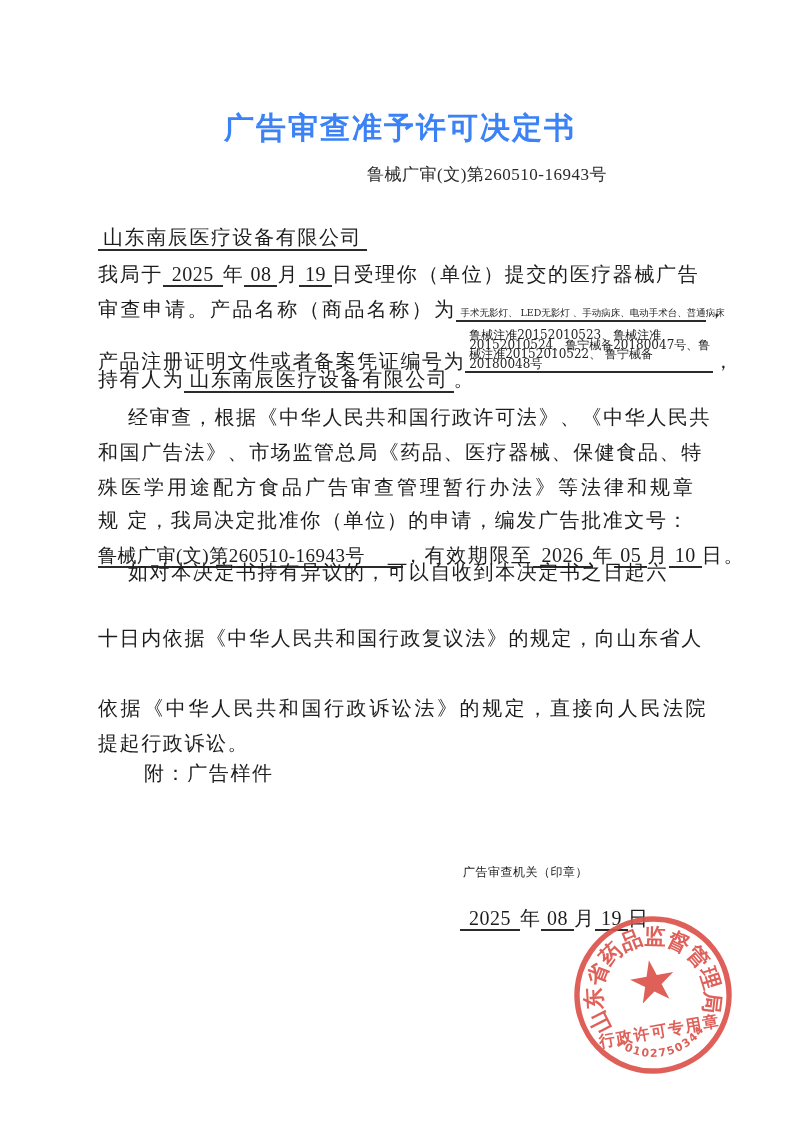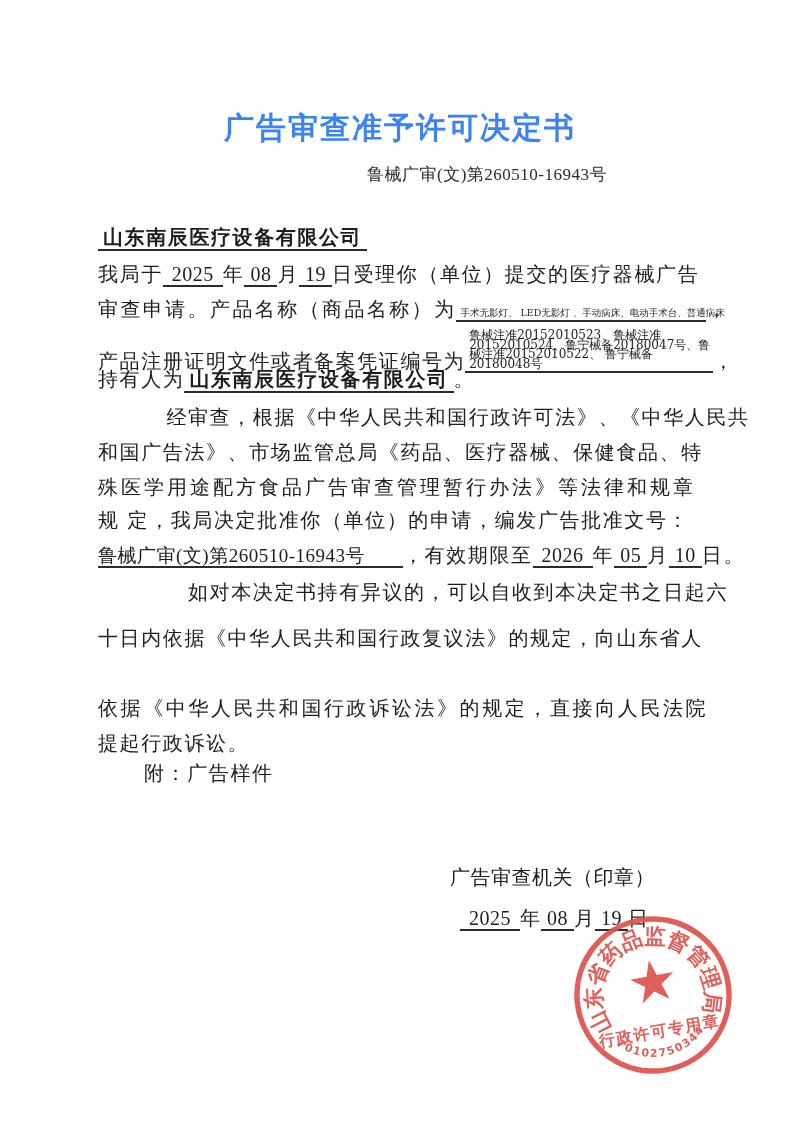--- a/index.html
+++ b/index.html
@@ -22,46 +22,46 @@
     position:absolute;top:163px;left:367px;
     font-size:17px;letter-spacing:.5px;color:#2a2a2a;
     font-family:"Liberation Serif","DejaVu Serif",serif;
   }
   .bl{
     position:absolute;left:98px;width:660px;
     font-size:20px;letter-spacing:1.6px;
     white-space:nowrap;line-height:26px;
     color:#1d1d1d;
   }
-  .indent{padding-left:30px;text-align:center;}
+  .indent{padding-left:30px;}
   .indent2{padding-left:46px;}
   .num{font-family:"Liberation Serif","DejaVu Serif",serif;letter-spacing:.5px;}
   .u{border-bottom:2px solid #2b2b2b;}
   .fld-year{padding:0 9px;text-align:center;}
   .fld-md{padding:0 6px;}
-  .fld-name{padding:0 5px;font-weight:bold;}
+  .fld-name{padding:0 5px;}
   .fld-small{
     display:inline-block;width:244px;
     font-size:9.5px;letter-spacing:0;line-height:11px;
     white-space:nowrap;vertical-align:baseline;
     padding:0 2px 2px 4px;color:#222;
   }
   .fld-tiny{
     display:inline-block;width:242px;
     font-size:12px;letter-spacing:0;line-height:9.5px;
     white-space:normal;vertical-align:baseline;
     padding:0 2px 2px 4px;color:#222;
   }
   .fld-docnum{
     font-size:19px;letter-spacing:.5px;padding-right:38px;
     font-family:"Liberation Serif","DejaVu Serif",serif;
   }
   .sign-issuer{
-    position:absolute;left:450px;top:864px;
-    font-size:20px;letter-spacing:.5px;white-space:nowrap;
+    position:absolute;left:463px;top:864px;
+    font-size:12px;letter-spacing:.5px;white-space:nowrap;
   }
   .sign-date{
     position:absolute;left:460px;top:905px;
     font-size:20px;letter-spacing:1px;white-space:nowrap;
   }
   .seal{
     position:absolute;left:551px;top:893px;
     width:204px;height:204px;
     opacity:.92;
   }
@@ -84,21 +84,21 @@
 
   <div class="bl" style="top:366px"><span>持有人为</span><span class="u fld-name">山东南辰医疗设备有限公司</span><span>。</span></div>
 
   <div class="bl indent" style="top:404px">经审查，根据《中华人民共和国行政许可法》、《中华人民共</div>
   <div class="bl" style="top:439px">和国广告法》、市场监管总局《药品、医疗器械、保健食品、特</div>
   <div class="bl" style="top:474px;letter-spacing:3px">殊医学用途配方食品广告审查管理暂行办法》等法律和规章</div>
   <div class="bl" style="top:507px">规 定，我局决定批准你（单位）的申请，编发广告批准文号：</div>
 
   <div class="bl" style="top:542px"><span class="u fld-docnum">鲁械广审(文)第260510-16943号</span><span>，有效期限至</span><span class="u num fld-year">2026</span><span>年</span><span class="u num fld-md">05</span><span>月</span><span class="u num fld-md">10</span><span>日。</span></div>
 
-  <div class="bl indent" style="top:579px">如对本决定书持有异议的，可以自收到本决定书之日起六</div>
+  <div class="bl indent" style="top:559px">如对本决定书持有异议的，可以自收到本决定书之日起六</div>
   <div class="bl" style="top:625px">十日内依据《中华人民共和国行政复议法》的规定，向山东省人</div>
   <div class="bl" style="top:695px;letter-spacing:2.6px">依据《中华人民共和国行政诉讼法》的规定，直接向人民法院</div>
   <div class="bl" style="top:730px">提起行政诉讼。</div>
 
   <div class="bl indent2" style="top:760px">附：广告样件</div>
 
   <div class="sign-issuer">广告审查机关（印章）</div>
   <div class="sign-date"><span class="u num fld-year">2025</span><span>年</span><span class="u num fld-md">08</span><span>月</span><span class="u num fld-md">19</span><span>日</span></div>
 
   <svg class="seal" viewBox="-102 -102 204 204">

